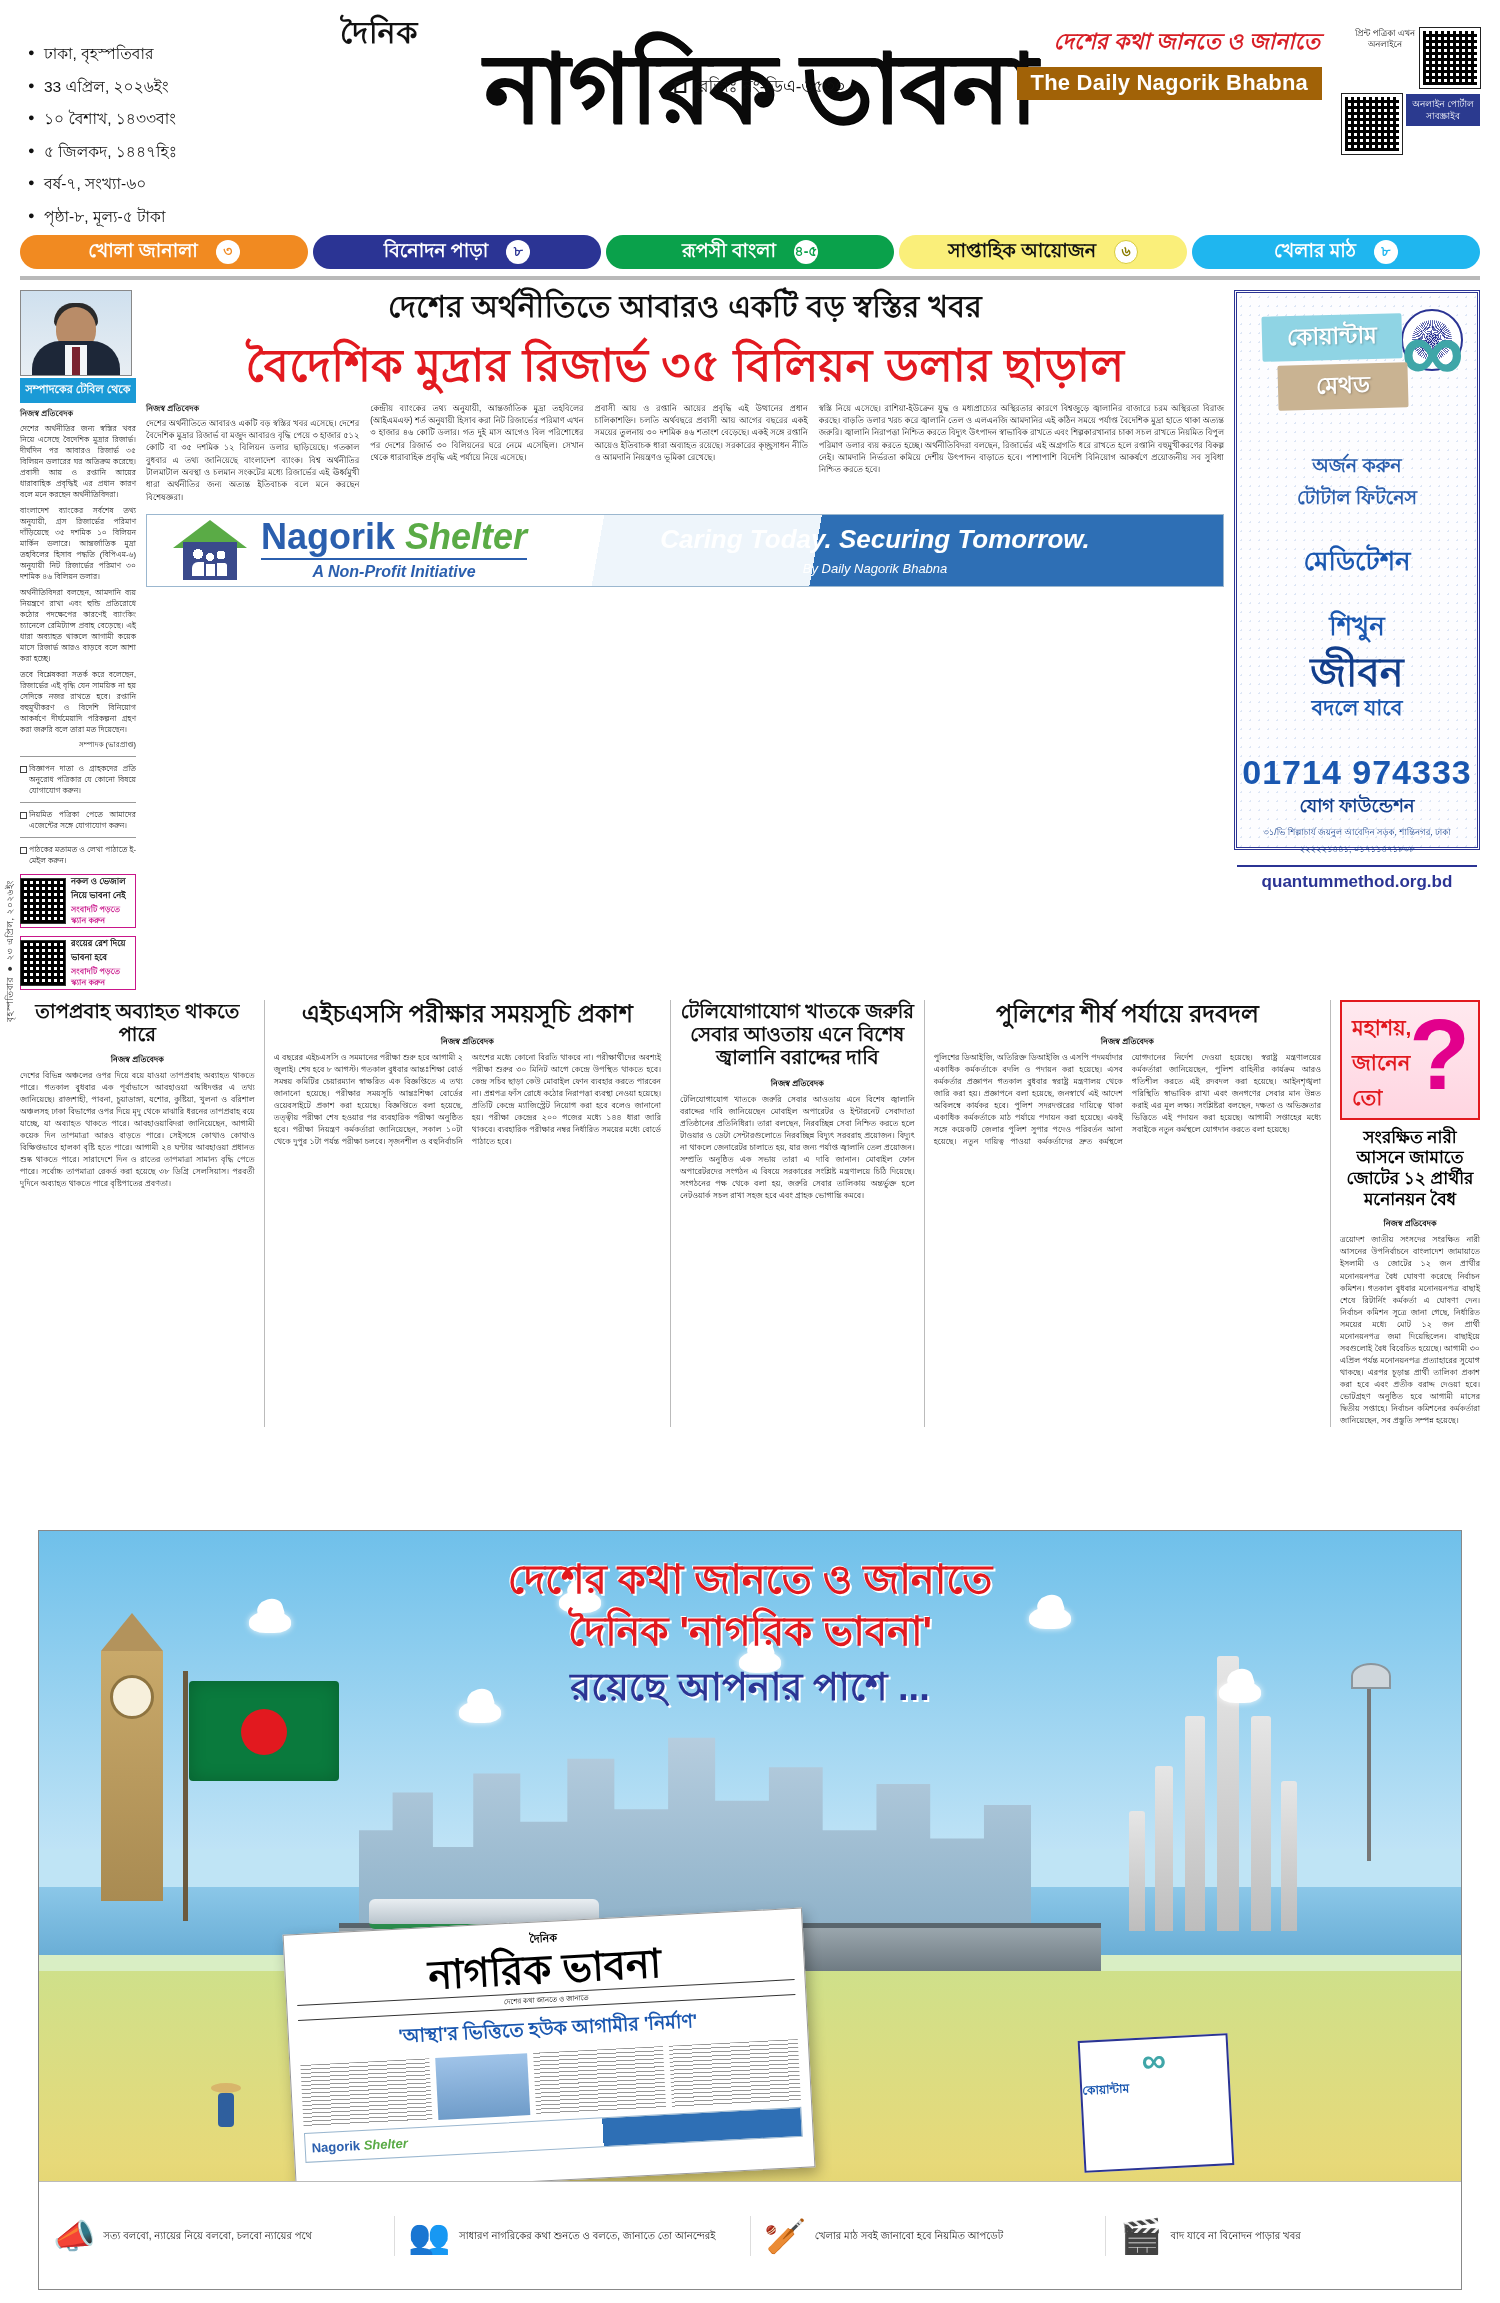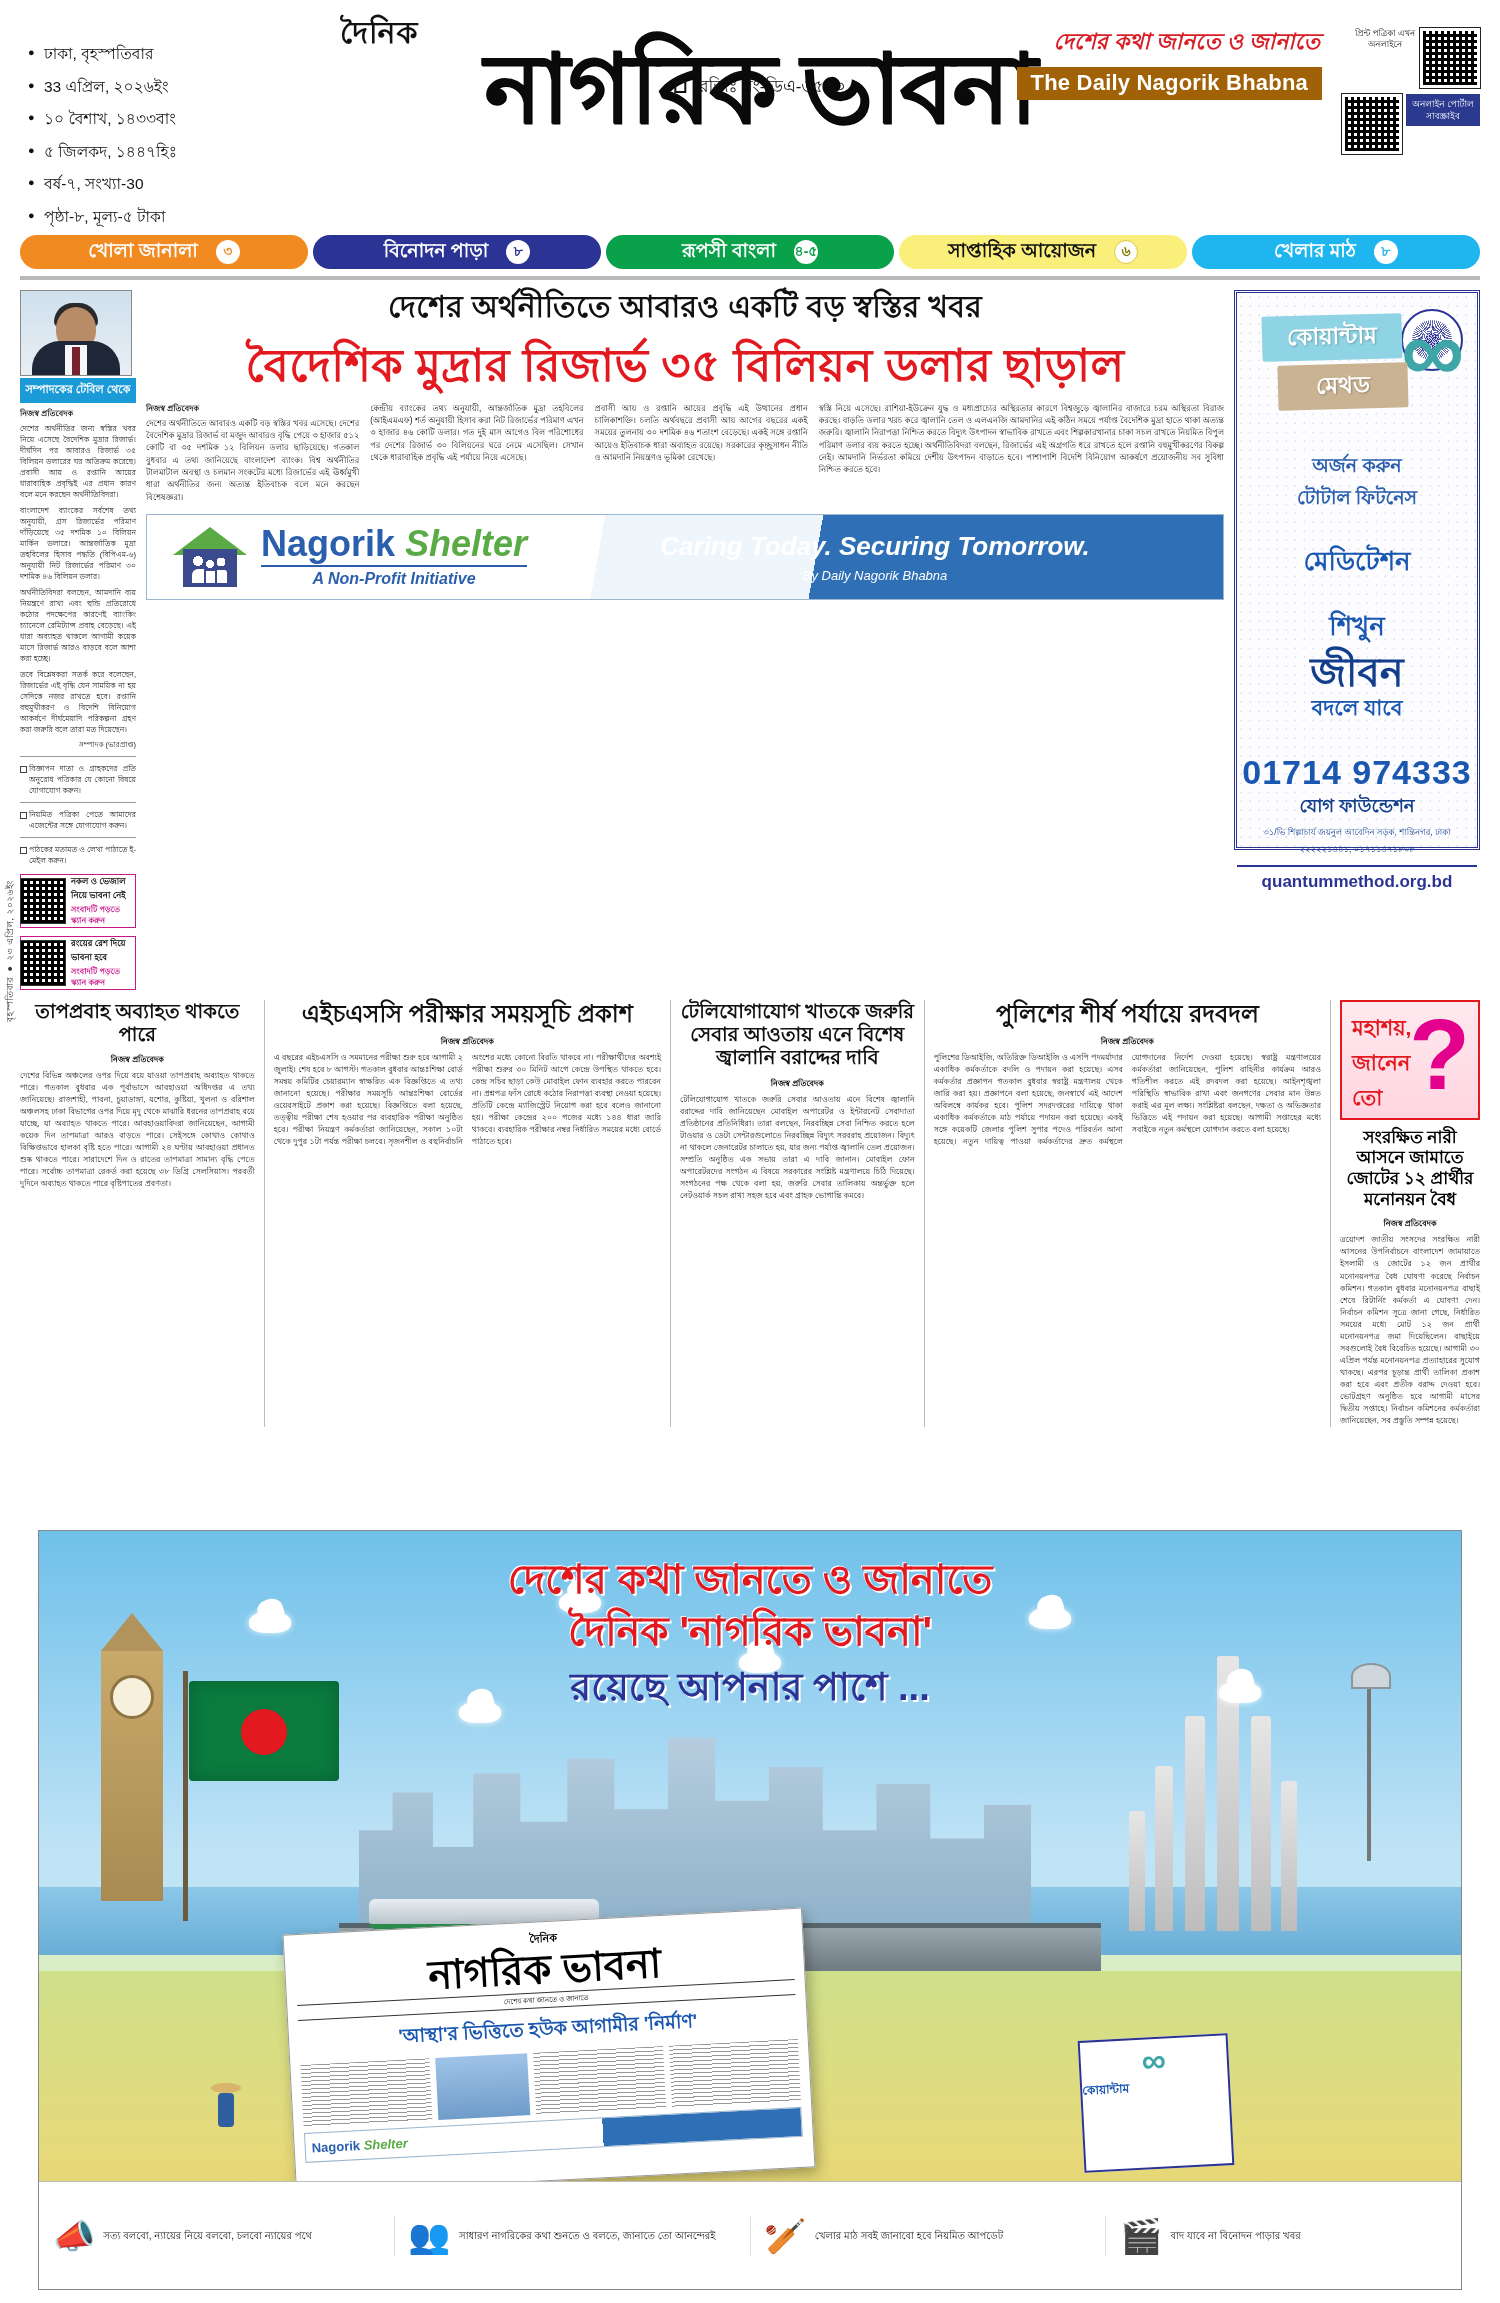--- a/index.html
+++ b/index.html
@@ -179,21 +179,21 @@
   .qm-phone { color: #1a57b0; font-size: 34px; font-weight: bold; margin-top: 26px; letter-spacing: 1px; }
   .qm-found { color: #123e8c; font-size: 18px; font-weight: bold; }
   .qm-addr { color: #123e8c; font-size: 8.5px; margin-top: 3px; }
   .qm-site {
     background: #fff; color: #2b3494; font-size: 17px; font-weight: bold;
     border-top: 2px solid #2b3494; margin-top: 8px; padding: 5px 0;
   }
 
   
   .shelter {
-    height: 86px; margin-top: 10px; border: 1px solid #9bb7cf; position: relative;
+    height: 73px; margin-top: 10px; border: 1px solid #9bb7cf; position: relative;
     background: linear-gradient(100deg,#ffffff 0 42%, #eef5fb 42% 62%, #2e6fb5 62% 100%);
     display: flex; align-items: center; overflow: hidden;
   }
   .shelter .house { margin-left: 26px; width: 74px; height: 60px; position: relative; }
   .shelter .roof {
     position:absolute; top:0; left:0; width:0; height:0;
     border-left:37px solid transparent; border-right:37px solid transparent;
     border-bottom:28px solid #5aab46;
   }
   .shelter .walls {
@@ -433,21 +433,21 @@
 <div class="page">
 
   <div class="masthead">
 
     <div class="mh-left">
       <ul>
         <li>ঢাকা, বৃহস্পতিবার</li>
         <li>33 এপ্রিল, ২০২৬ইং</li>
         <li>১০ বৈশাখ, ১৪৩৩বাং</li>
         <li>৫ জিলকদ, ১৪৪৭হিঃ</li>
-        <li>বর্ষ-৭, সংখ্যা-30</li>
+        <li>বর্ষ-৭, সংখ্যা-৬০</li>
         <li>পৃষ্ঠা-৮, মূল্য-৫ টাকা</li>
       </ul>
     </div>
 
     <div class="mh-center">
       <div class="mh-denik">দৈনিক</div>
       <div class="mh-title">
         <span>নাগরিক</span>
         <span>ভাবনা</span>
       </div>

